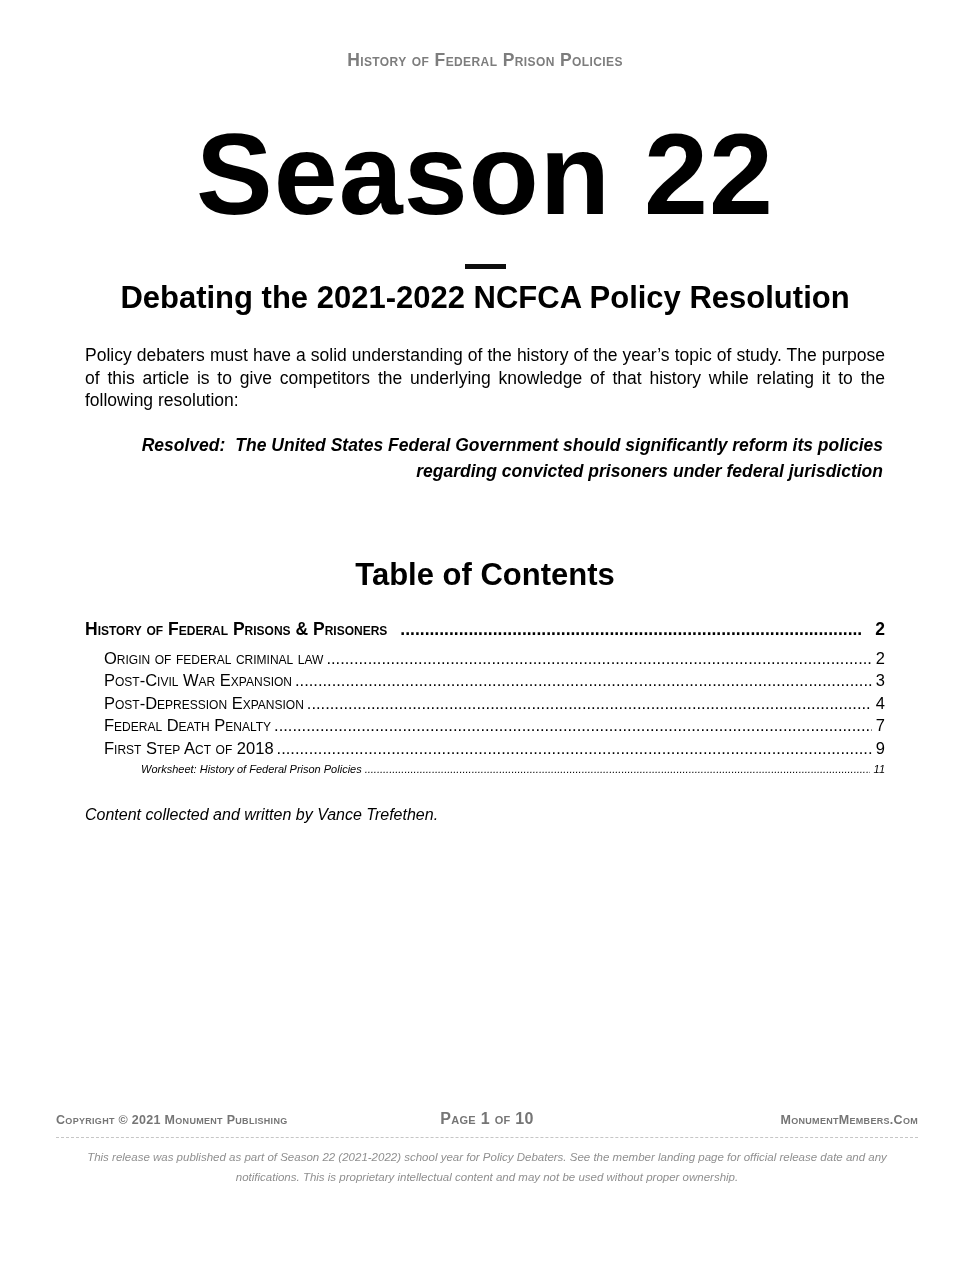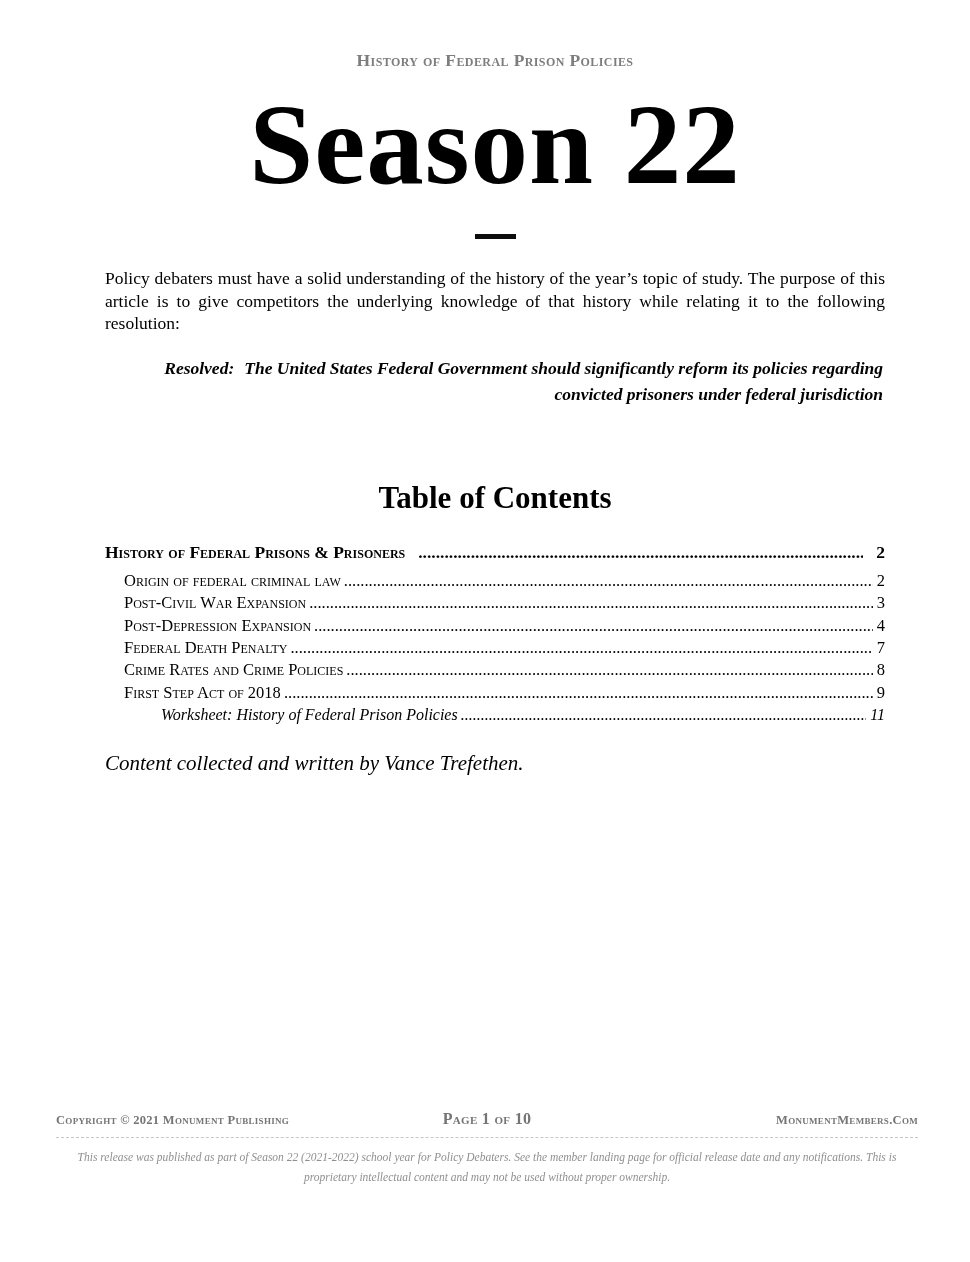--- a/index.html
+++ b/index.html
@@ -3,39 +3,38 @@
 <meta charset="utf-8">
 <style>
   * { margin: 0; padding: 0; box-sizing: border-box; }
   html, body { background: #ffffff; }
   .page {
     position: relative;
     width: 970px;
     height: 1262px;
     margin: 0 auto;
     background: #ffffff;
-    font-family: Liberation Serif, serif;
+    font-family: Liberation Sans, sans-serif;
     color: #000;
     overflow: hidden;
-    padding-left: 20px;
   }
   .content { margin: 0 85px; }
 
   .doc-header {
     padding-top: 50px;
     text-align: center;
     font-variant: small-caps;
     font-weight: bold;
     font-size: 17.5px;
     letter-spacing: 0.4px;
     color: #7d7d7d;
   }
 
   .doc-title {
-    margin-top: 16px;
+    margin-top: 46px;
     text-align: center;
     font-size: 115px;
     line-height: 1.0;
     font-weight: bold;
     letter-spacing: 1px;
   }
 
   .title-divider {
     width: 41px;
     height: 5px;
@@ -106,31 +105,31 @@
   .lvl2 {
     font-variant: small-caps;
     font-size: 16.5px;
     line-height: 22.4px;
     margin-left: 19px;
   }
   .lvl2 .toc-page, .lvl3 .toc-page { margin-left: 4px; }
   .lvl2 .leader { margin-left: 3px; }
   .lvl3 {
     font-style: italic;
-    font-size: 16px;
+    font-size: 11px;
     line-height: 21px;
     margin-left: 56px;
     align-items: center;
   }
   .lvl3 .leader { margin-left: 3px; }
 
   .author-note {
     margin-top: 26px;
     font-style: italic;
-    font-size: 21px;
+    font-size: 16px;
   }
 
   .doc-footer {
     position: absolute;
     left: 56px;
     right: 52px;
     top: 1110px;
   }
   .footer-row {
     display: grid;
@@ -161,20 +160,21 @@
 
 <div class="page">
   <div class="content">
 
     <div class="doc-header">History of Federal Prison Policies</div>
 
     <h1 class="doc-title">Season 22</h1>
 
     <div class="title-divider"></div>
 
+    <h2 class="doc-subtitle">Debating the 2021-2022 NCFCA Policy Resolution</h2>
 
     <p class="intro-paragraph">Policy debaters must have a solid understanding of the history of the year’s topic of study. The purpose of this article is to give competitors the underlying knowledge of that history while relating it to the following resolution:</p>
 
     <p class="resolution"><span class="res-label">Resolved:</span><span>The United States Federal Government should significantly reform its policies regarding convicted prisoners under federal jurisdiction</span></p>
 
     <h2 class="toc-heading">Table of Contents</h2>
 
     <nav class="toc">
 
       <div class="toc-row lvl1">
@@ -201,25 +201,20 @@
         <span class="toc-page">4</span>
       </div>
 
 
       <div class="toc-row lvl2">
         <span class="toc-label">Federal Death Penalty</span>
         <span class="leader"></span>
         <span class="toc-page">7</span>
       </div>
 
-      <div class="toc-row lvl2">
-        <span class="toc-label">Crime Rates and Crime Policies</span>
-        <span class="leader"></span>
-        <span class="toc-page">8</span>
-      </div>
 
       <div class="toc-row lvl2">
         <span class="toc-label">First Step Act of 2018</span>
         <span class="leader"></span>
         <span class="toc-page">9</span>
       </div>
 
       <div class="toc-row lvl3">
         <span class="toc-label">Worksheet: History of Federal Prison Policies</span>
         <span class="leader"></span>

